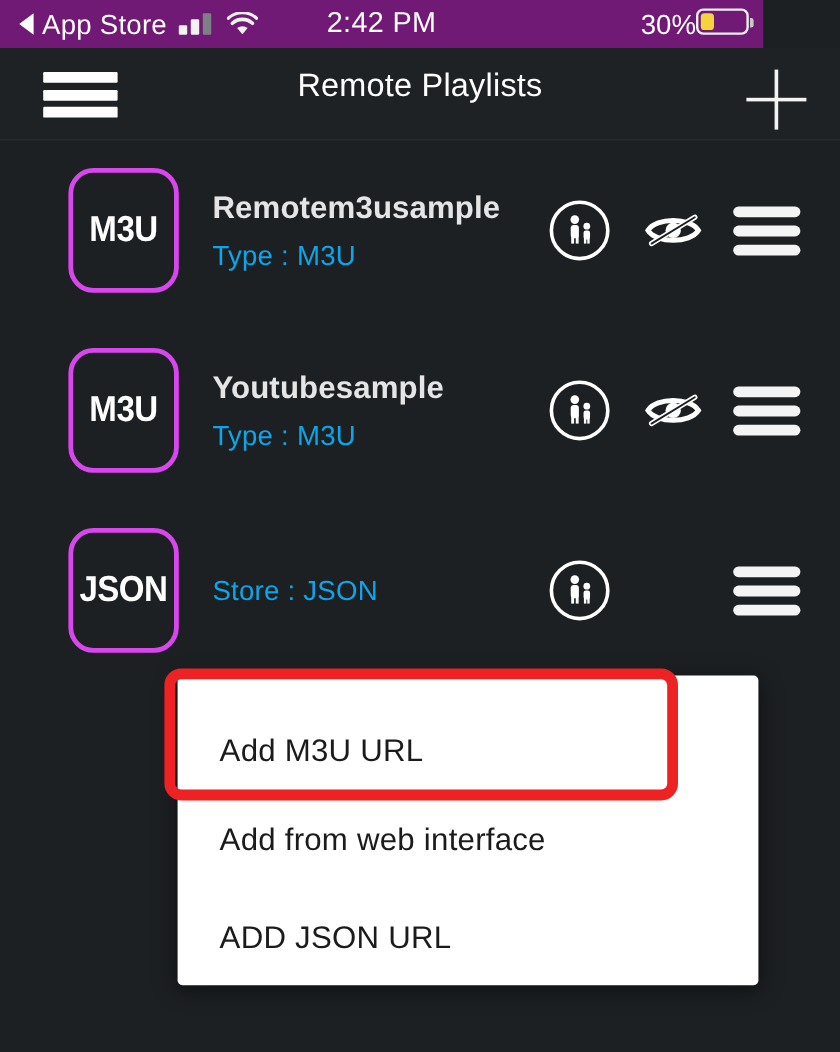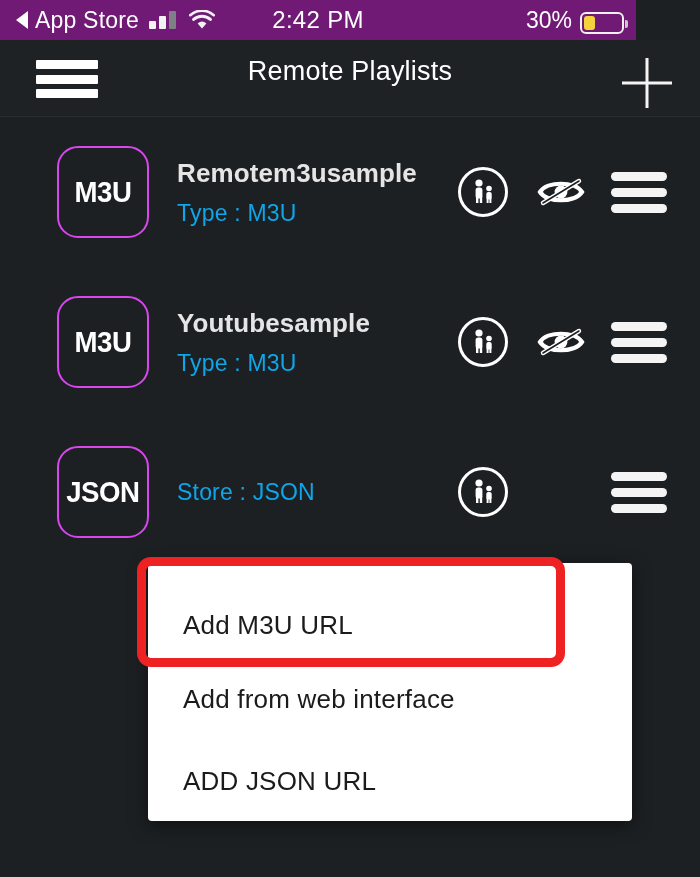--- a/index.html
+++ b/index.html
@@ -73,22 +73,21 @@
     left: 0; right: 0;
     text-align: center;
     font-size: 24px;
     letter-spacing: 0.3px;
     color: #ffffff;
   }
   .sb-right {
     position: absolute;
     right: 12px;
     display: flex;
-    align-items: flex-end;
-    gap: 8px;
+    align-items: flex-start;
   }
   .sb-batt-pct {
     font-size: 23px;
     color: #ffffff;
   }
   .battery {
     position: relative;
     width: 44px;
     height: 22px;
     border: 2px solid #f0f0f0;
@@ -177,23 +176,23 @@
   .row {
     position: relative;
     height: 150px;
     display: flex;
     align-items: center;
     padding-left: 57px;
     box-sizing: border-box;
   }
   .badge {
     width: 92px;
-    height: 92px;
+    height: 104px;
     flex: 0 0 92px;
-    border: 2px solid #d946ef;
+    border: 4px solid #d946ef;
     border-radius: 21px;
     background: #1d2023;
     display: flex;
     align-items: center;
     justify-content: center;
     box-sizing: border-box;
   }
   .badge span {
     font-size: 30px;
     font-weight: bold;

